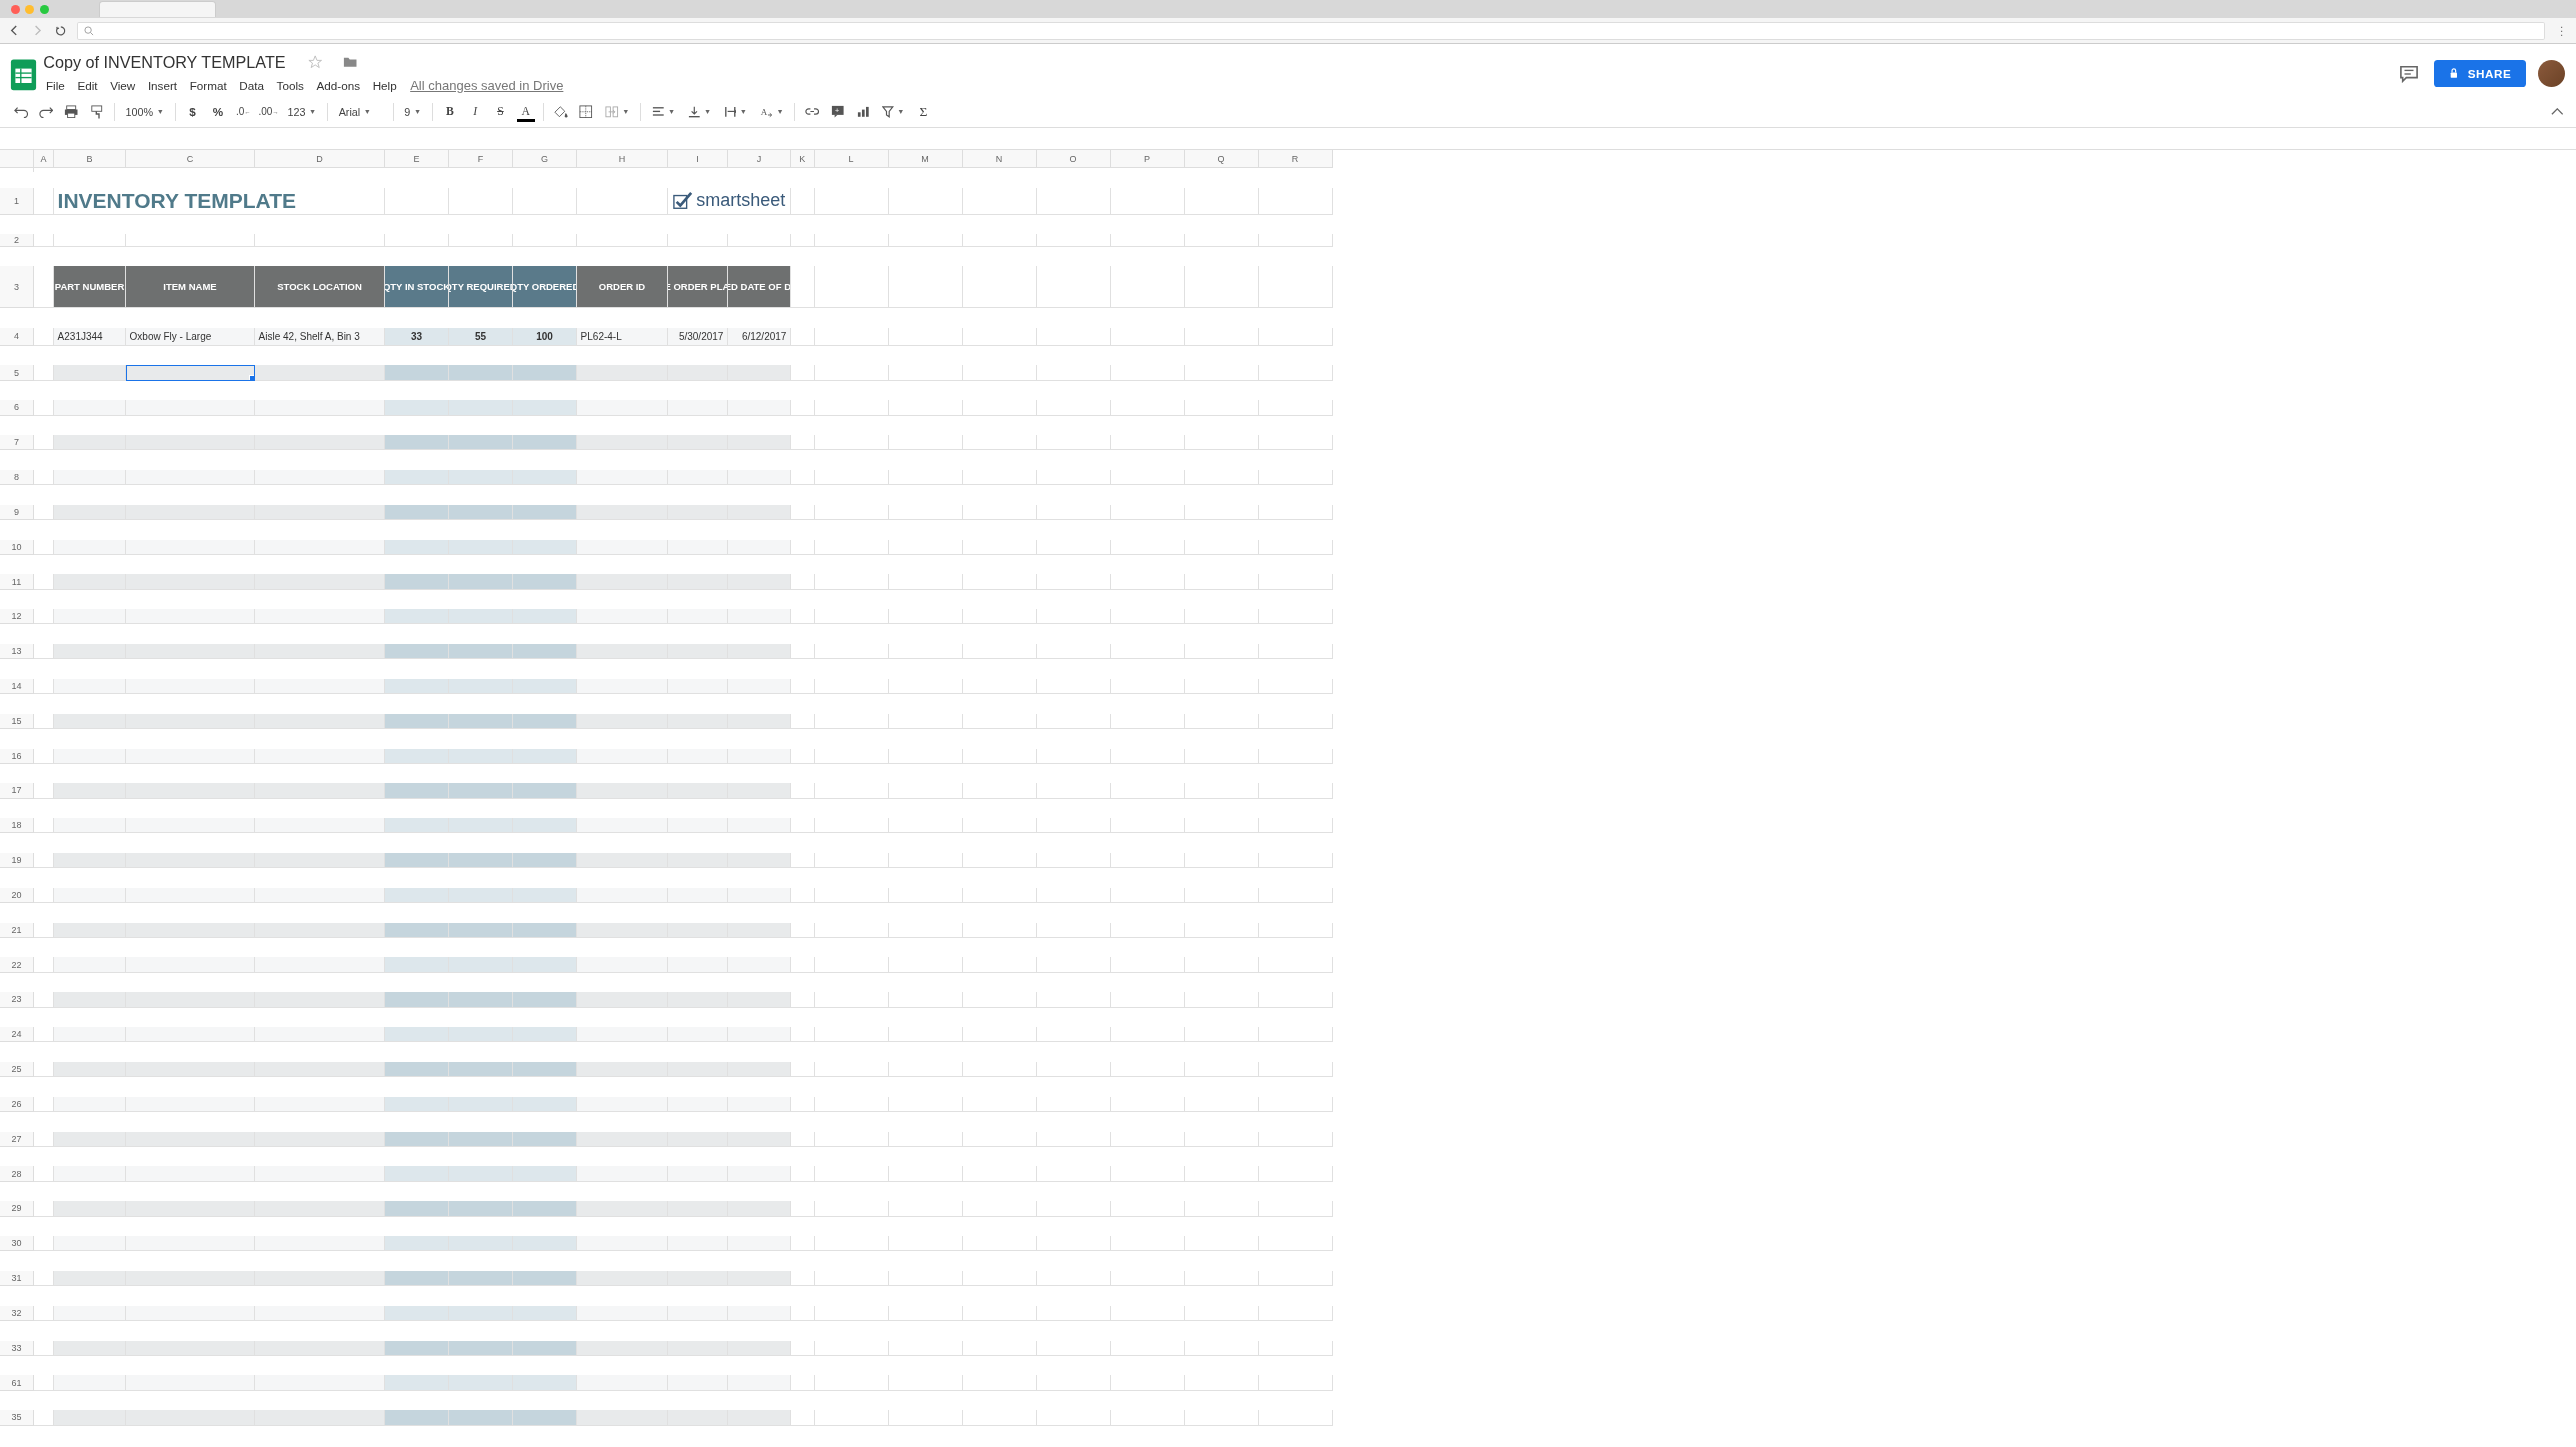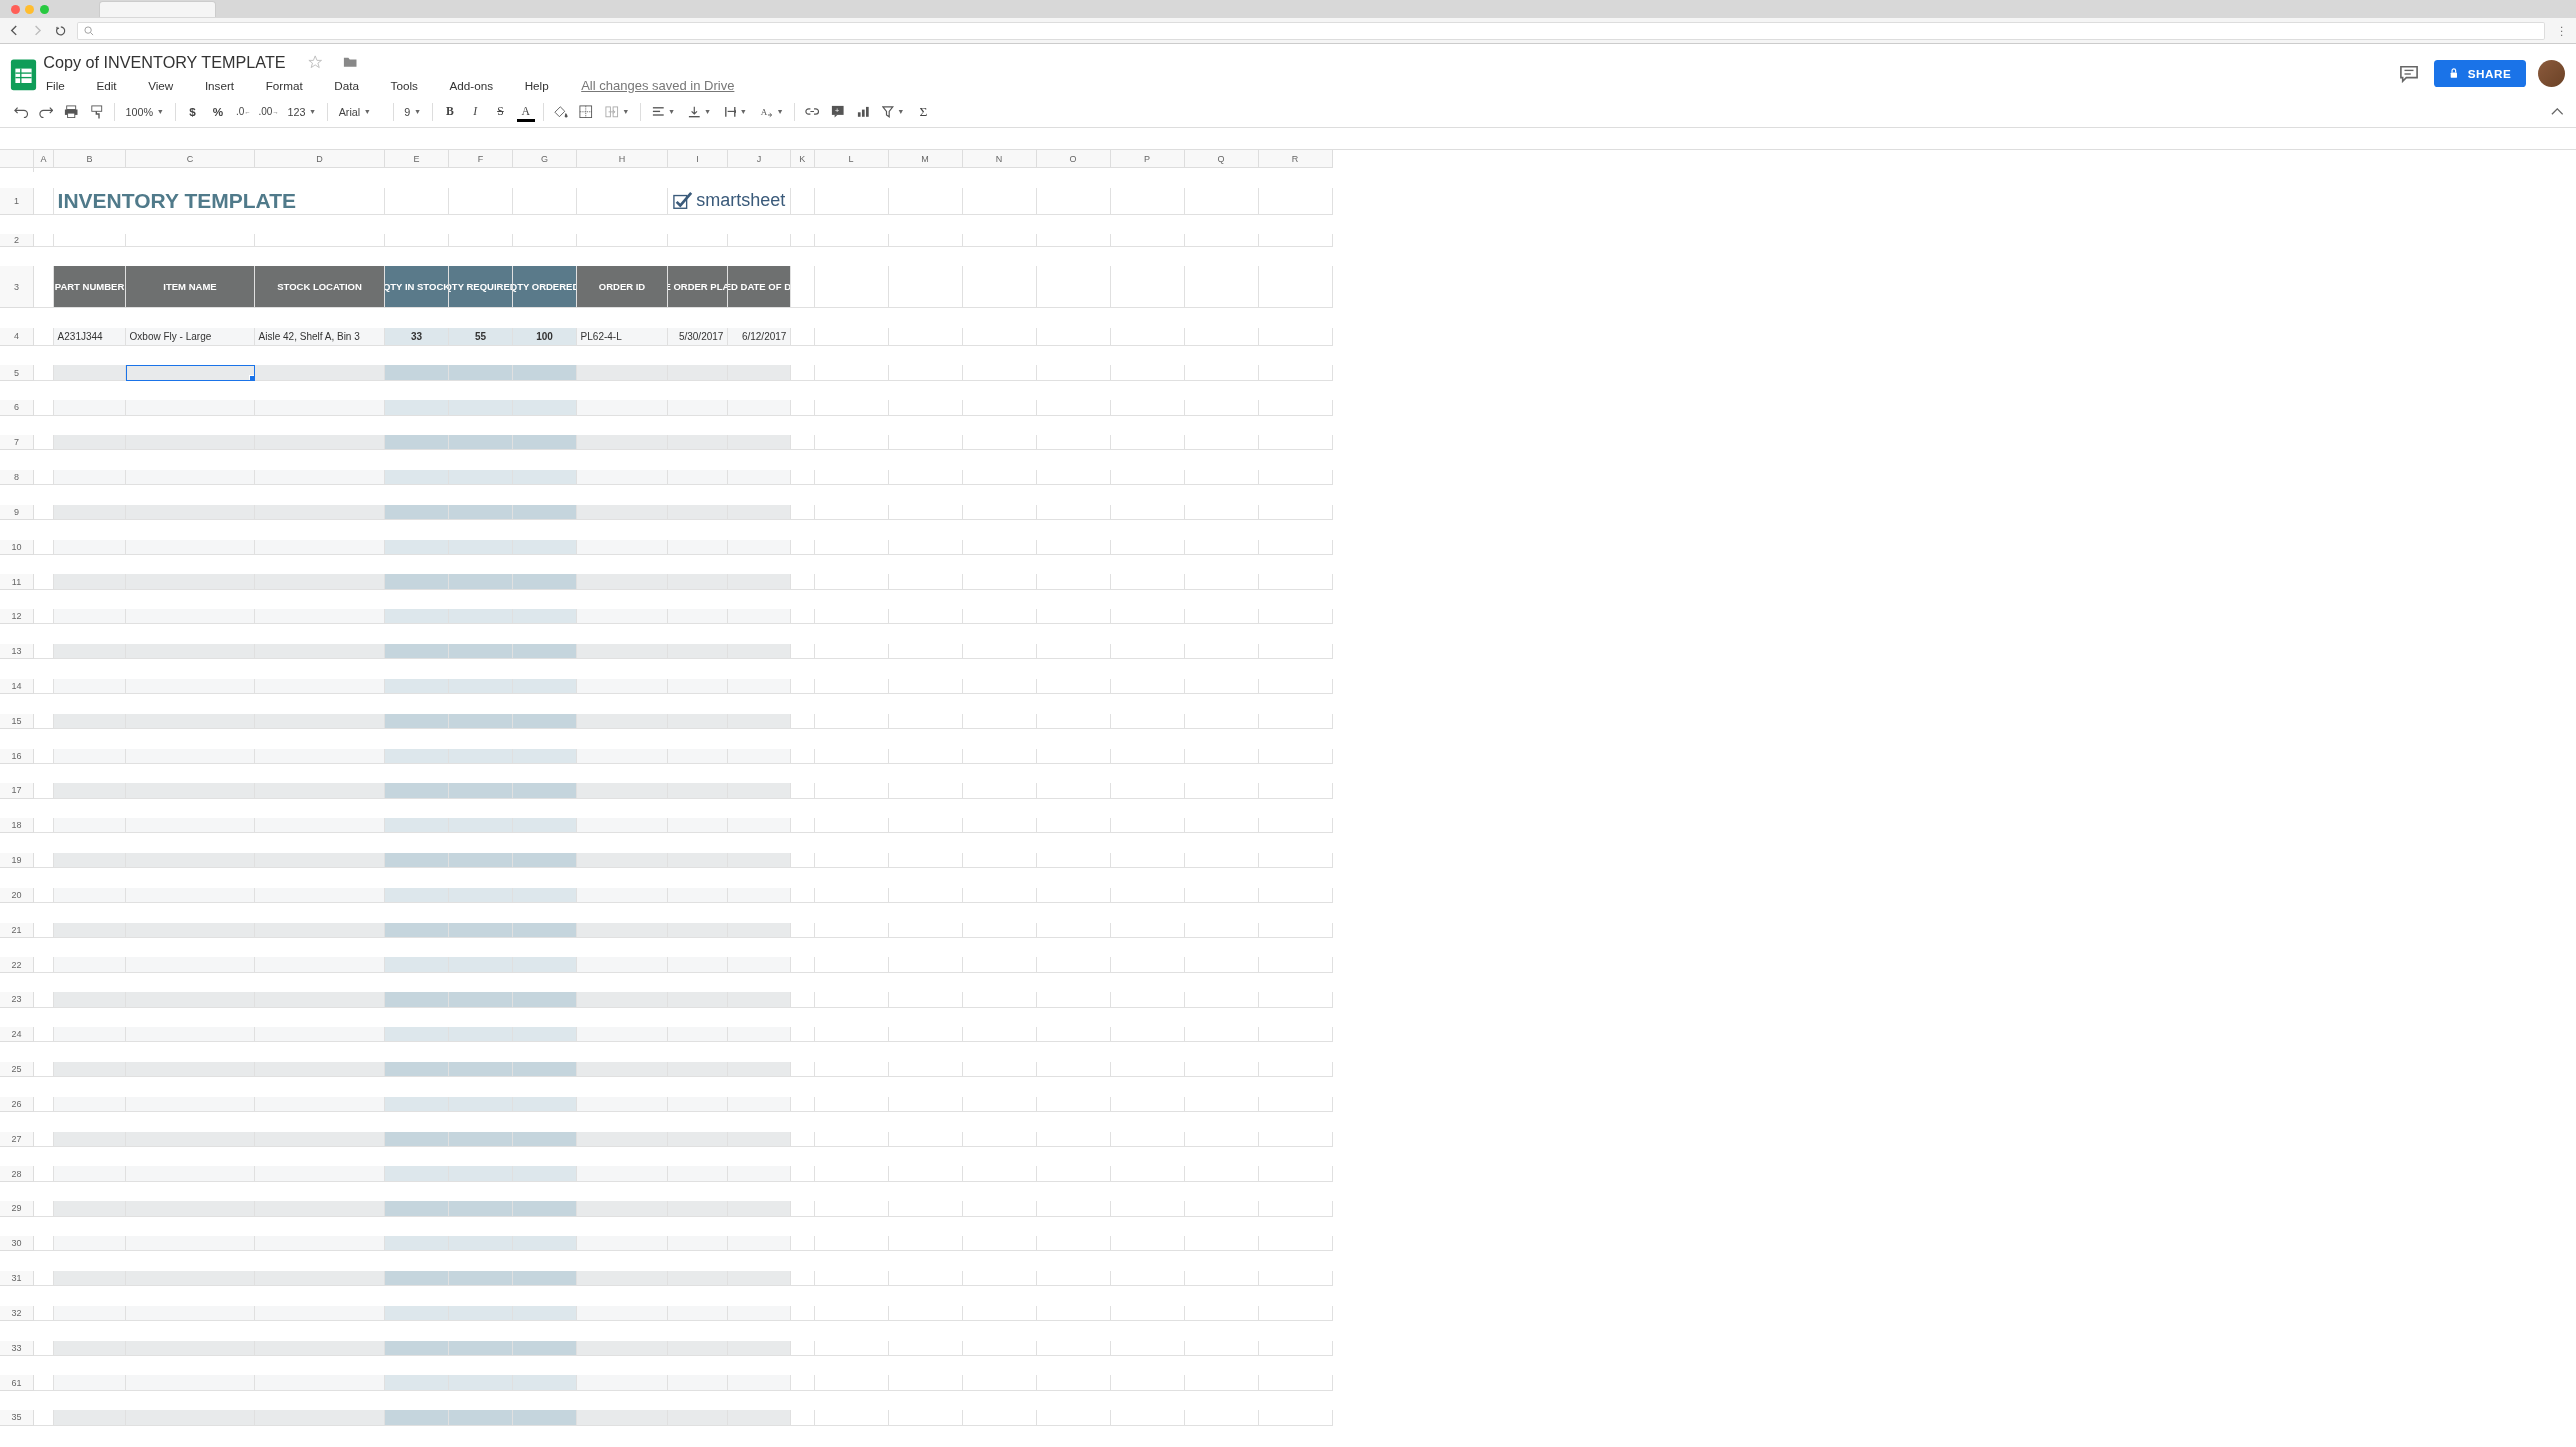--- a/index.html
+++ b/index.html
@@ -21,21 +21,21 @@
 .chrome-menu { width: 14.4px; text-align: center; color: #777; }
 
 
 .sheets-header { display: flex; align-items: center; padding: 7.2px 10.8px 0 7.2px; background: #fff; }
 .sheets-logo { width: 32.5px; height: 43px; display: flex; align-items: center; justify-content: center; }
 .sheets-logo svg { width: 29px; height: 36px; }
 .doc-info { flex: 1; }
 .doc-title-row { display: flex; align-items: center; gap: 17px; }
 .doc-title { font-size: 16.2px; color: #333; padding: 1.8px 3.6px; }
 .star-btn, .folder-btn { width: 18px; height: 18px; display: flex; align-items: center; justify-content: center; color: #999; cursor: pointer; }
-.menu-bar { display: flex; gap: 19px; margin-top: 1.8px; align-items: center; }
+.menu-bar { display: flex; gap: 0; margin-top: 1.8px; align-items: center; }
 .menu-item { padding: 2.7px 6.3px; font-size: 11.7px; color: #333; cursor: pointer; }
 .save-status { padding: 2.7px 7.2px; font-size: 13px; color: #777; text-decoration: underline; }
 .header-right { display: flex; align-items: center; gap: 12.6px; }
 .comments-btn { width: 25px; height: 25px; display: flex; align-items: center; justify-content: center; color: #666; cursor: pointer; }
 .share-btn { background: #1a73e8; color: #fff; padding: 7.2px 14.4px; border-radius: 3.6px; font-size: 11.7px; font-weight: bold; letter-spacing: 0.5px; cursor: pointer; display: flex; align-items: center; gap: 8px; }
 .avatar { width: 27px; height: 27px; border-radius: 50%; background: linear-gradient(135deg, #8b5a3c, #6b4226); cursor: pointer; }
 
 
 .toolbar { display: flex; align-items: center; padding: 3.6px 9px; border-bottom: 0.9px solid #ddd; gap: 1.8px; height: 32.5px; }
 .tool-btn { width: 23.5px; height: 23.5px; display: flex; align-items: center; justify-content: center; color: #444; cursor: pointer; border-radius: 1.8px; }

